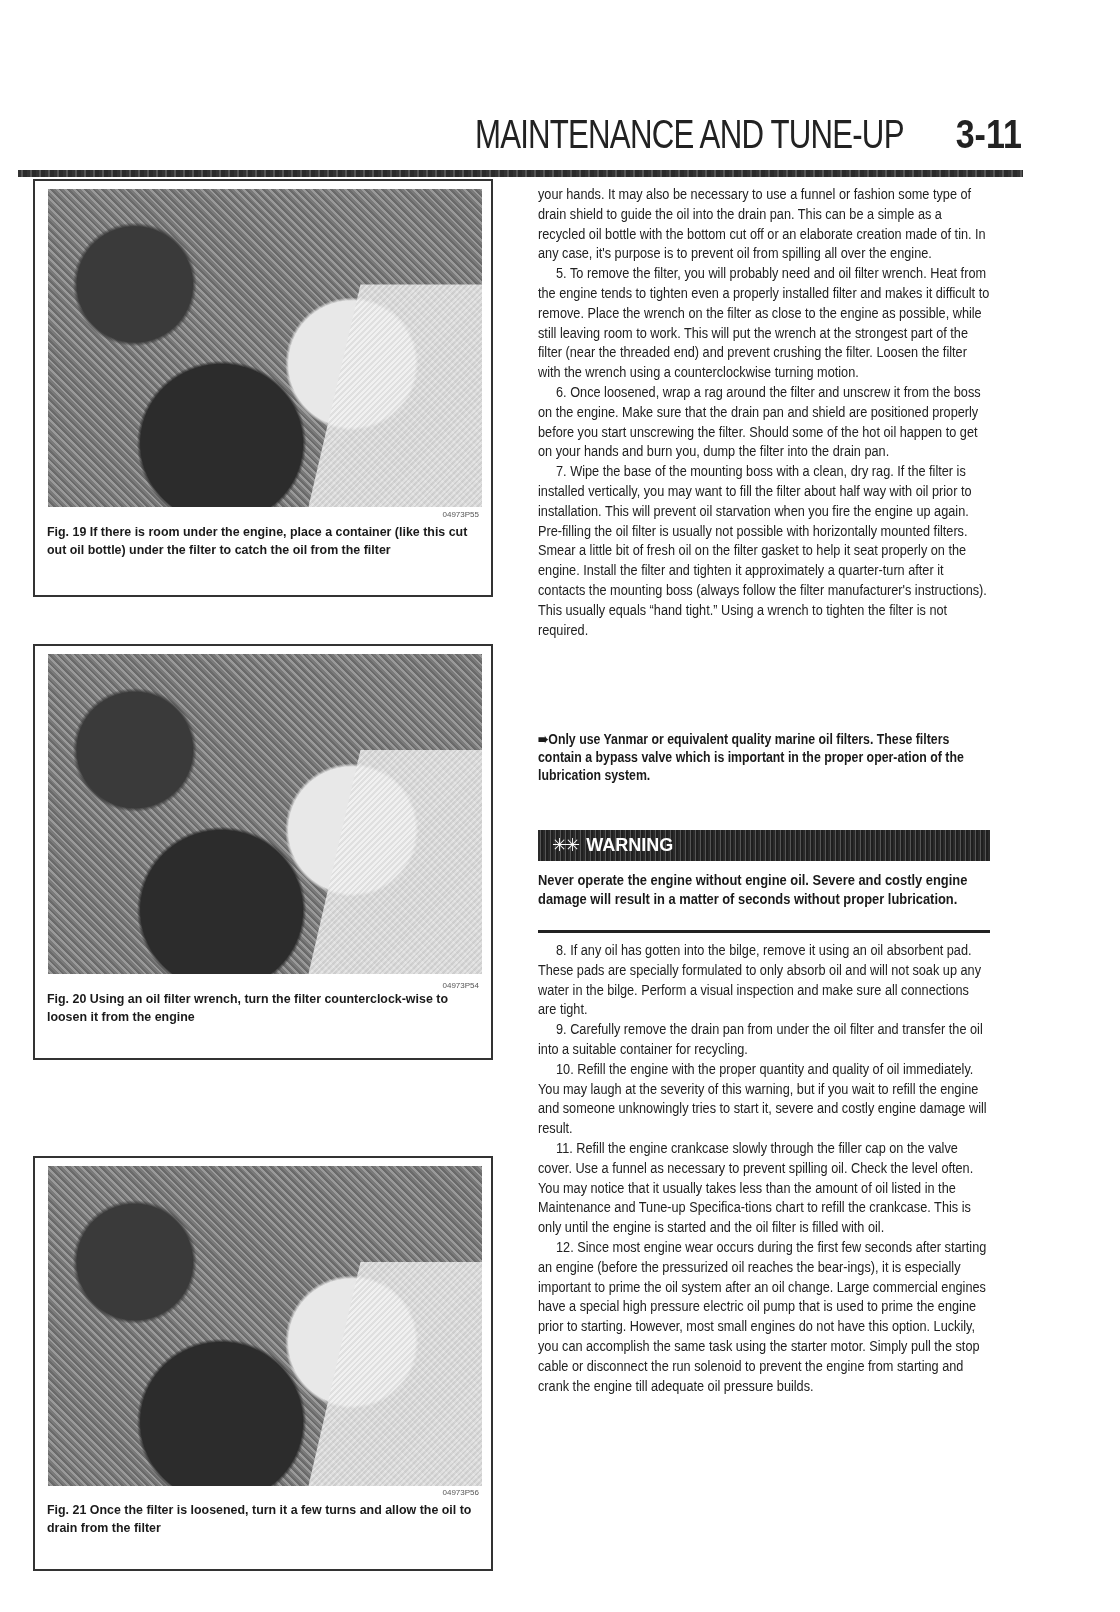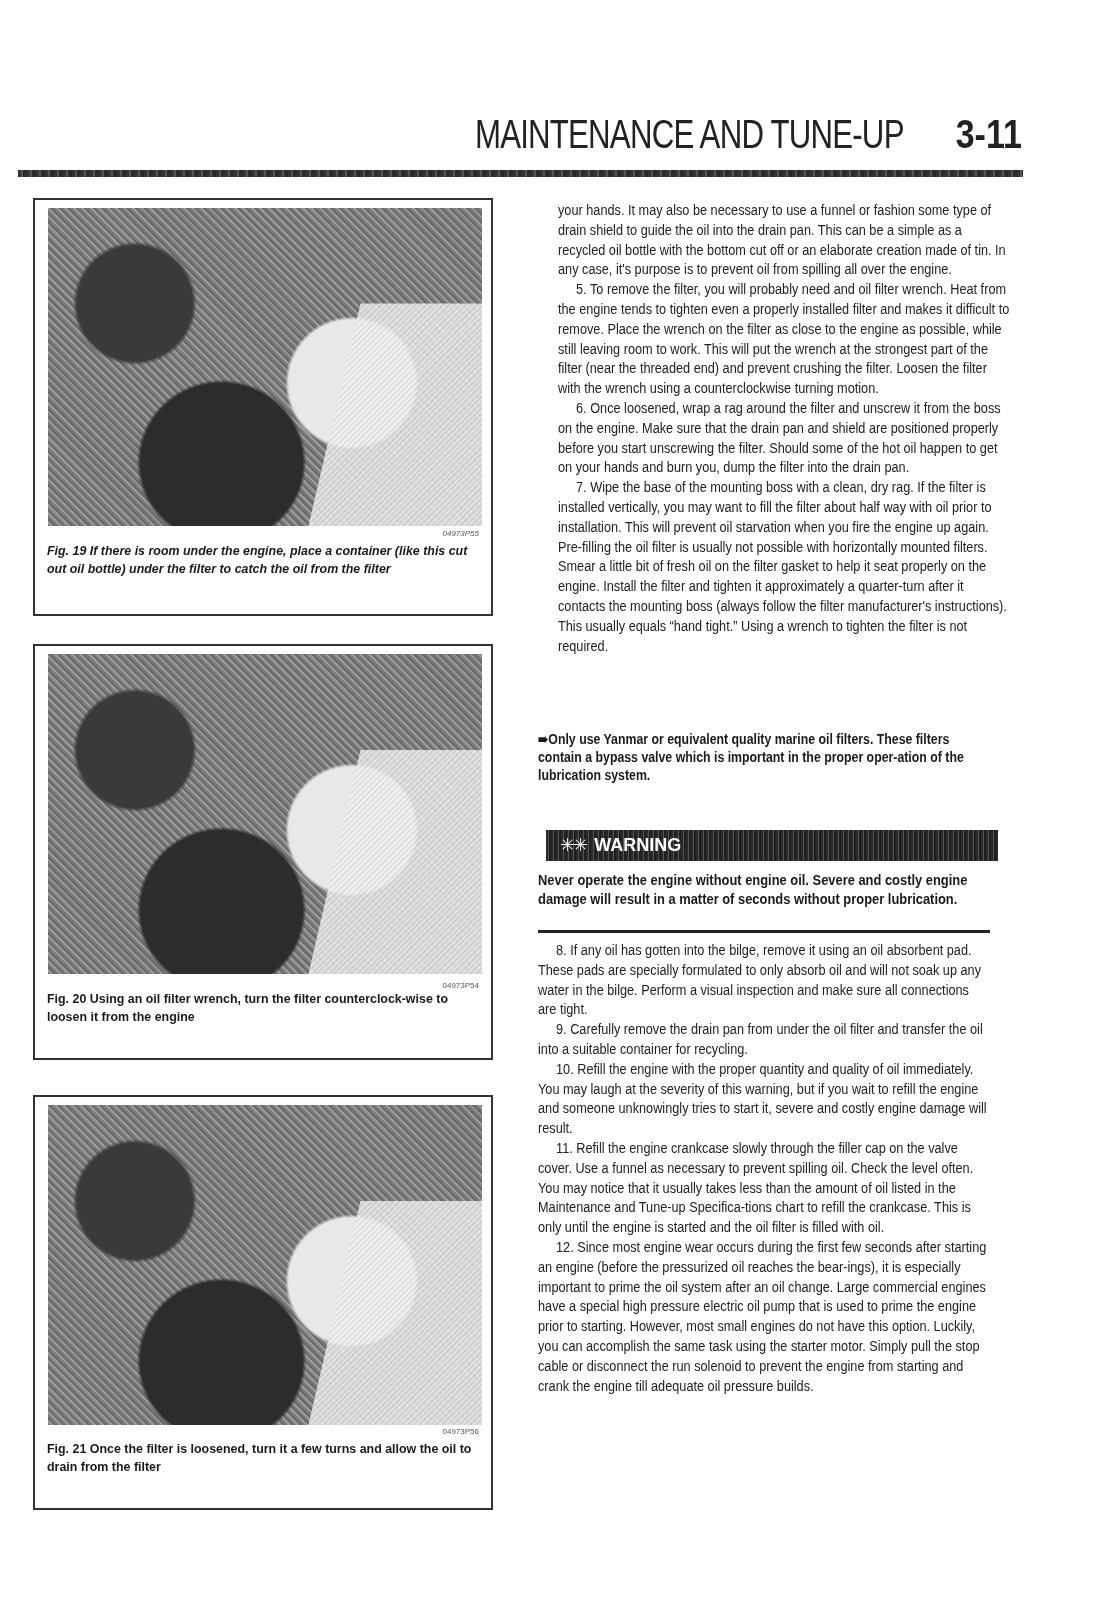--- a/index.html
+++ b/index.html
@@ -51,38 +51,38 @@
     font-family: "Liberation Sans", sans-serif;
   }
   .caption {
     position: absolute; left: 12px; right: 10px;
     font-family: "Liberation Sans", sans-serif; font-weight: bold;
     font-size: 13.5px; line-height: 18px; color: #1a1a1a;
     transform: scaleX(0.92); transform-origin: left top; width: 470px;
   }
   .caption .fignum { font-weight: bold; }
   .col-right {
-    position: absolute; left: 538px; top: 200px; width: 452px; margin-left: 20px;
+    position: absolute; left: 538px; top: 184px; width: 452px;
   }
   .para {
     font-family: "Liberation Sans", sans-serif;
     font-size: 15.5px; line-height: 19.8px; color: #222;
     margin: 0; transform: scaleX(0.82); transform-origin: left top; width: 552px;
   }
   .para.indent { text-indent: 22px; }
   .note {
     font-family: "Liberation Sans", sans-serif; font-weight: bold;
     font-size: 14px; line-height: 18px; color: #1a1a1a;
     transform: scaleX(0.88); transform-origin: left top; width: 514px; margin: 0;
   }
   .warning-bar {
     position: absolute; left: 538px; top: 830px; width: 452px; height: 31px;
     background: repeating-linear-gradient(90deg, #2a2a2a 0 2px, #555 2px 3px, #1f1f1f 3px 5px);
     color: #fff; font-weight: bold; font-size: 18px; line-height: 31px;
-    box-sizing: border-box; padding-left: 14px; margin-left: 8px;
+    box-sizing: border-box; padding-left: 14px;
   }
   .warning-bar .icon { letter-spacing: -2px; margin-right: 8px; font-weight: normal; }
   .warning-text {
     position: absolute; left: 538px; top: 870px;
     font-weight: bold; font-size: 15px; line-height: 19px; color: #1a1a1a;
     transform: scaleX(0.86); transform-origin: left top; width: 528px; margin: 0;
   }
   .warning-rule {
     position: absolute; left: 538px; top: 930px; width: 452px; height: 3px; background: #222;
   }
@@ -90,39 +90,39 @@
 </style>
 </head>
 <body>
 
 <div class="header">
   <div class="header-title">MAINTENANCE AND TUNE-UP</div>
   <div class="header-page">3-11</div>
 </div>
 <div class="header-rule"></div>
 
-<div class="figure" style="top:198px;height:418px;font-style:italic;">
+<div class="figure" style="top:179px;height:418px;">
   <div class="photo" style="top:8px;height:318px;"></div>
   <div class="photo-code" style="top:329px;">04973P55</div>
   <div class="caption" style="top:342px;">
     <span class="fignum">Fig. 19</span>
     <span>If there is room under the engine, place a container (like this cut out oil bottle) under the filter to catch the oil from the filter</span>
   </div>
 </div>
 
 <div class="figure" style="top:644px;height:416px;">
   <div class="photo" style="top:8px;height:320px;"></div>
   <div class="photo-code" style="top:335px;">04973P54</div>
   <div class="caption" style="top:344px;">
     <span class="fignum">Fig. 20</span>
     <span>Using an oil filter wrench, turn the filter counterclock-wise to loosen it from the engine</span>
   </div>
 </div>
 
-<div class="figure" style="top:1095px;height:415px;">
+<div class="figure" style="top:1156px;height:415px;">
   <div class="photo" style="top:8px;height:320px;"></div>
   <div class="photo-code" style="top:330px;">04973P56</div>
   <div class="caption" style="top:343px;">
     <span class="fignum">Fig. 21</span>
     <span>Once the filter is loosened, turn it a few turns and allow the oil to drain from the filter</span>
   </div>
 </div>
 
 <div class="col-right">
   <p class="para">your hands. It may also be necessary to use a funnel or fashion some type of drain shield to guide the oil into the drain pan. This can be a simple as a recycled oil bottle with the bottom cut off or an elaborate creation made of tin. In any case, it's purpose is to prevent oil from spilling all over the engine.</p>

